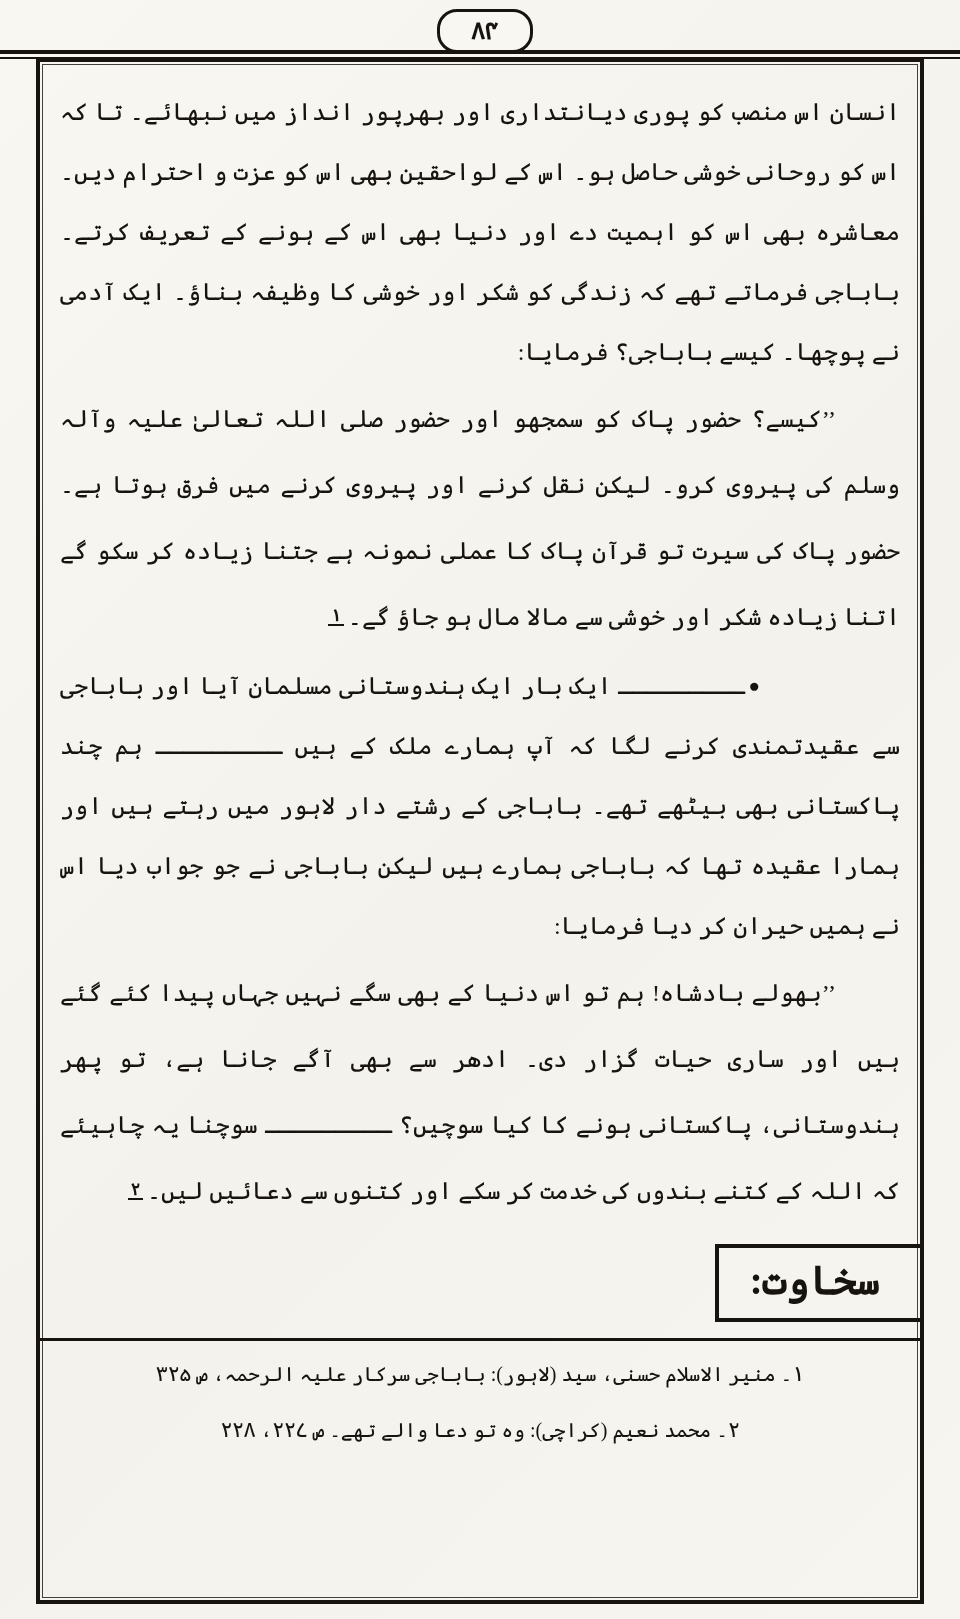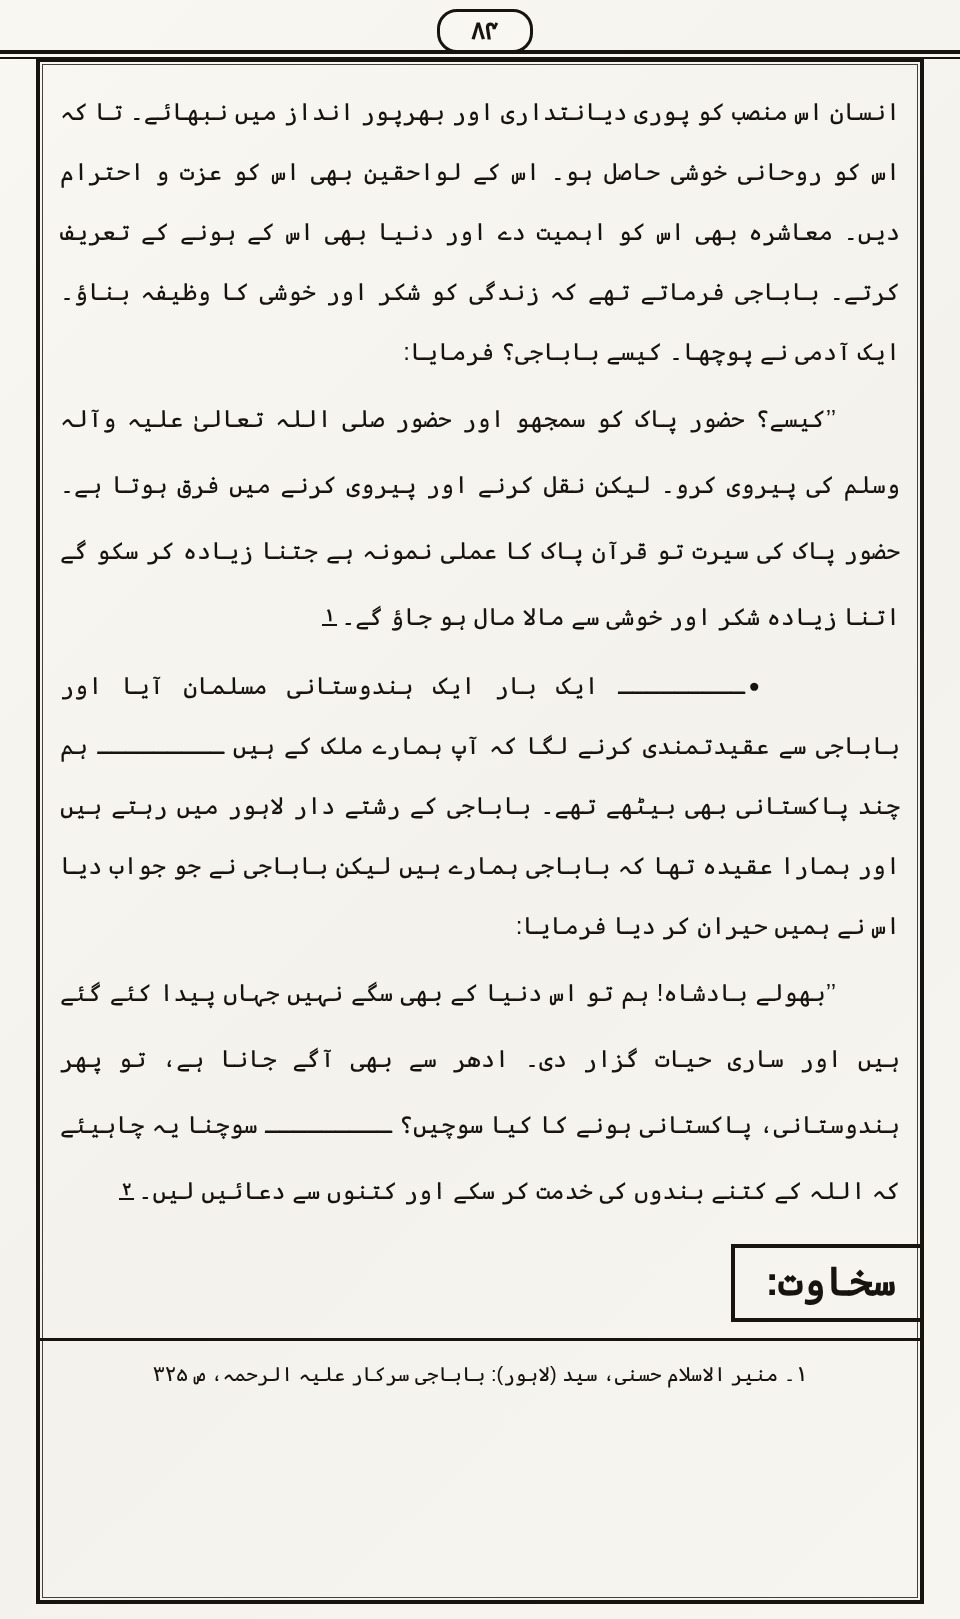--- a/index.html
+++ b/index.html
@@ -1,19 +1,19 @@
 <!DOCTYPE html>
 <html lang="ur"><head>
 <meta charset="utf-8">
 <style>
   html,body { margin:0; padding:0; background:#dedcd5; }
   .page {
     position:relative; width:960px; height:1619px; margin:0 auto;
     background:linear-gradient(135deg,#f8f7f2 0%,#f4f2ec 55%,#f7f5ef 100%);
-    font-family:Liberation Sans, sans-serif; color:#17130f; overflow:hidden;
+    font-family:Liberation Serif, serif; color:#17130f; overflow:hidden;
   }
   
   .page-number {
     position:absolute; top:9px; left:437px; width:90px; height:38px;
     border:3px solid #17130f; border-radius:20px;
     display:flex; align-items:center; justify-content:center;
     font-size:23px; font-weight:bold; letter-spacing:2px; background:#f8f7f2;
     z-index:2;
   }
   
@@ -41,21 +41,21 @@
   .quote { font-size:24px; line-height:2.75; margin-bottom:6px; text-indent:64px; }
   .bullet-para { text-indent:70px; }
   .bullet { display:inline-block; font-size:19px; vertical-align:2px; margin-left:4px; }
   .fn-ref {
     font-size:16px; font-weight:bold; vertical-align:4px;
     border-bottom:2px solid #17130f; padding:0 3px; margin-right:4px;
   }
   .heading-box {
     width:fit-content; margin:20px -20px 12px auto;
     border:4px solid #17130f; border-right:none;
-    padding:10px 24px 14px 30px;
+    padding:10px 40px 14px 30px;
     font-size:40px; font-weight:bold; line-height:1.15;
     background:#f6f4ee;
   }
   .footnote-divider { margin:16px -20px 0 -20px; border-top:3px solid #17130f; }
   .footnote { font-size:20px; line-height:2.3; margin-top:10px; text-align:center; }
 </style>
 </head>
 <body>
 
 <div class="page">
@@ -78,16 +78,17 @@
       <p class="quote"><span>’’بھولے بادشاہ! ہم تو اس دنیا کے بھی سگے نہیں جہاں پیدا کئے گئے ہیں اور ساری حیات گزار دی۔ ادھر سے بھی آگے جانا ہے، تو پھر ہندوستانی، پاکستانی ہونے کا کیا سوچیں؟ ـــــــــ سوچنا یہ چاہیئے کہ اللہ کے کتنے بندوں کی خدمت کر سکے اور کتنوں سے دعائیں لیں۔</span><span class="fn-ref">۲</span></p>
 
       <div class="heading-box">
         <span>سخاوت:</span>
       </div>
 
 
       <div class="footnote-divider"></div>
 
       <p class="footnote">۱۔ منیر الاسلام حسنی، سید (لاہور): باباجی سرکار علیہ الرحمہ، ص ۳۲۵</p>
+      <p class="footnote">۲۔ محمد نعیم (کراچی): وہ تو دعا والے تھے۔ ص ۲۲۷، ۲۲۸</p>
 
     </div>
   </div>
 </div>
 
 </body></html>

